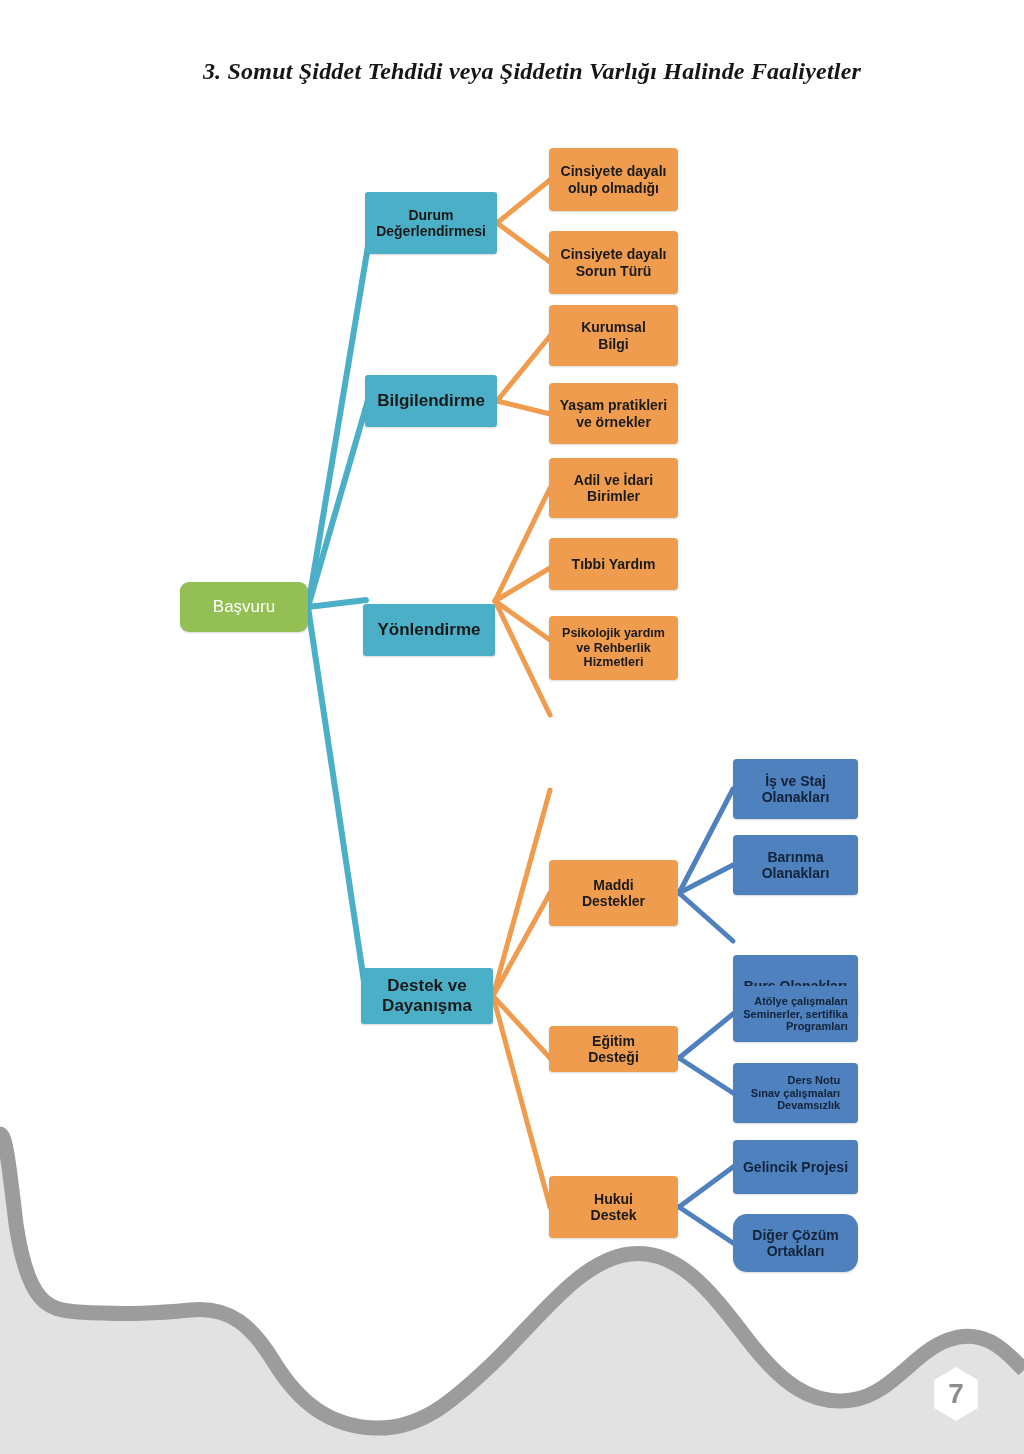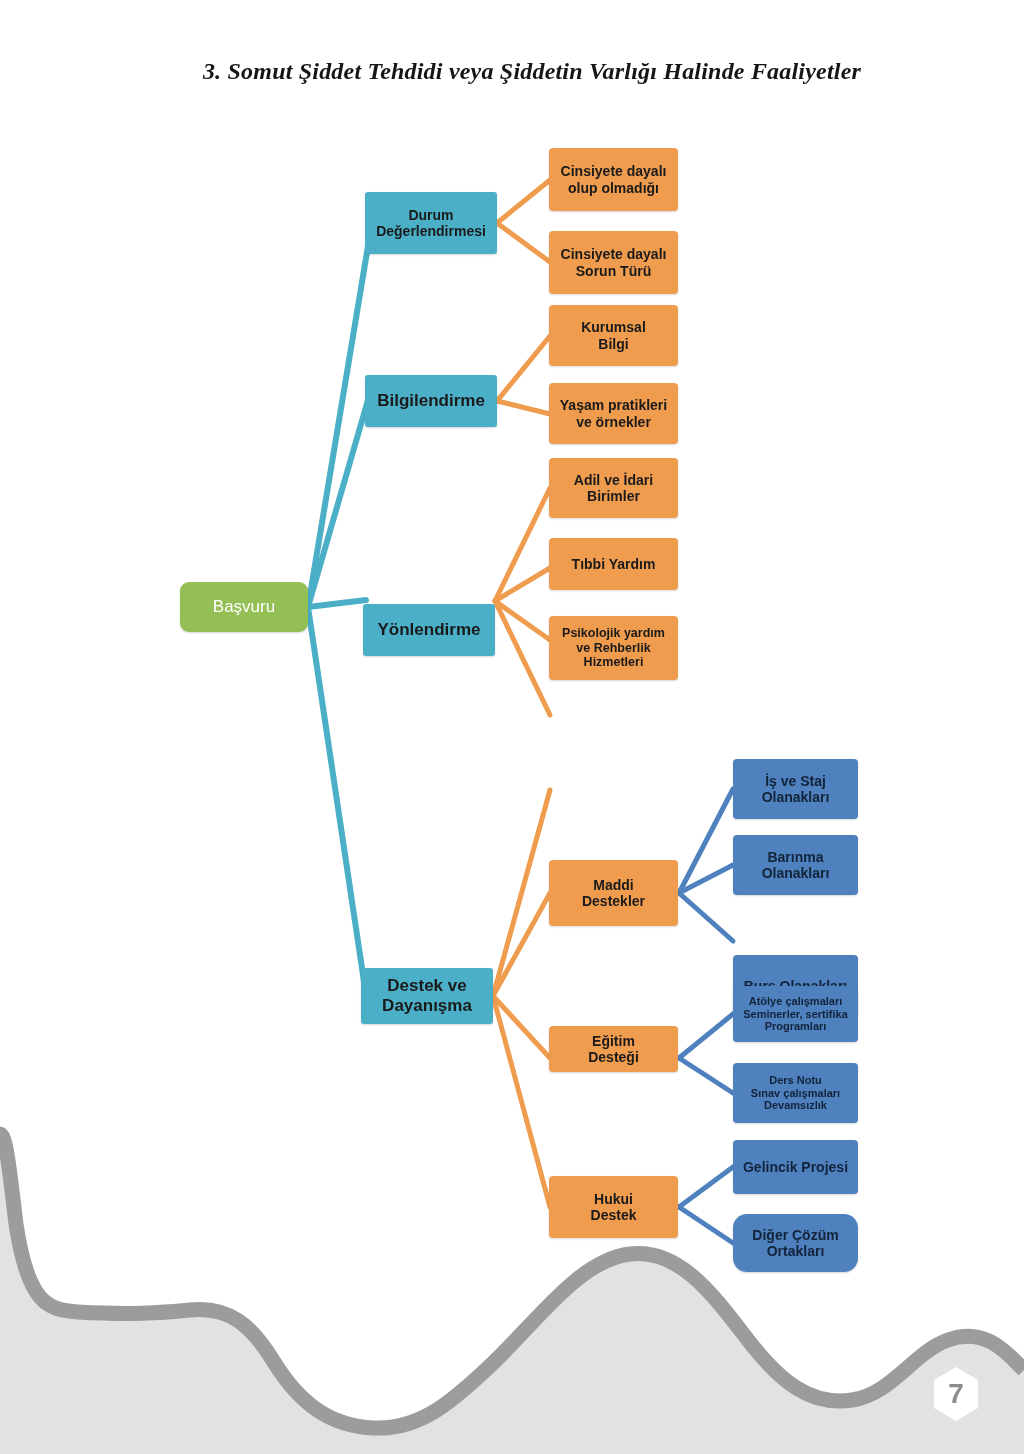--- a/index.html
+++ b/index.html
@@ -99,20 +99,21 @@
   .node.lvl3 {
     background: #4E81BD;
     color: #12233a;
     font-size: 14px;
     font-weight: bold;
     border-radius: 4px;
   }
   .node.lvl3.tiny {
     font-size: 11px;
     line-height: 1.18;
+    text-align: right;
   }
 
   
   #footer-wave {
     position: absolute;
     left: 0;
     bottom: 0;
     width: 1024px;
     height: 340px;
     pointer-events: none;

